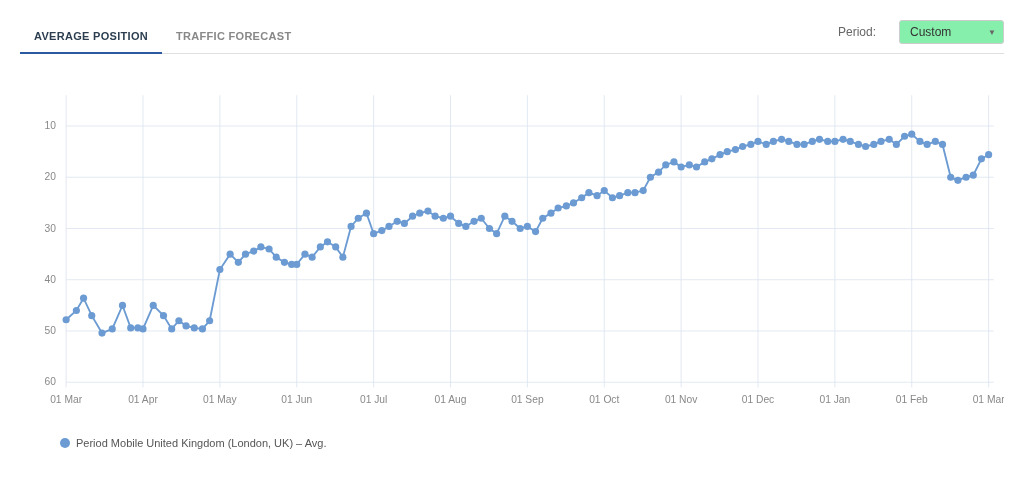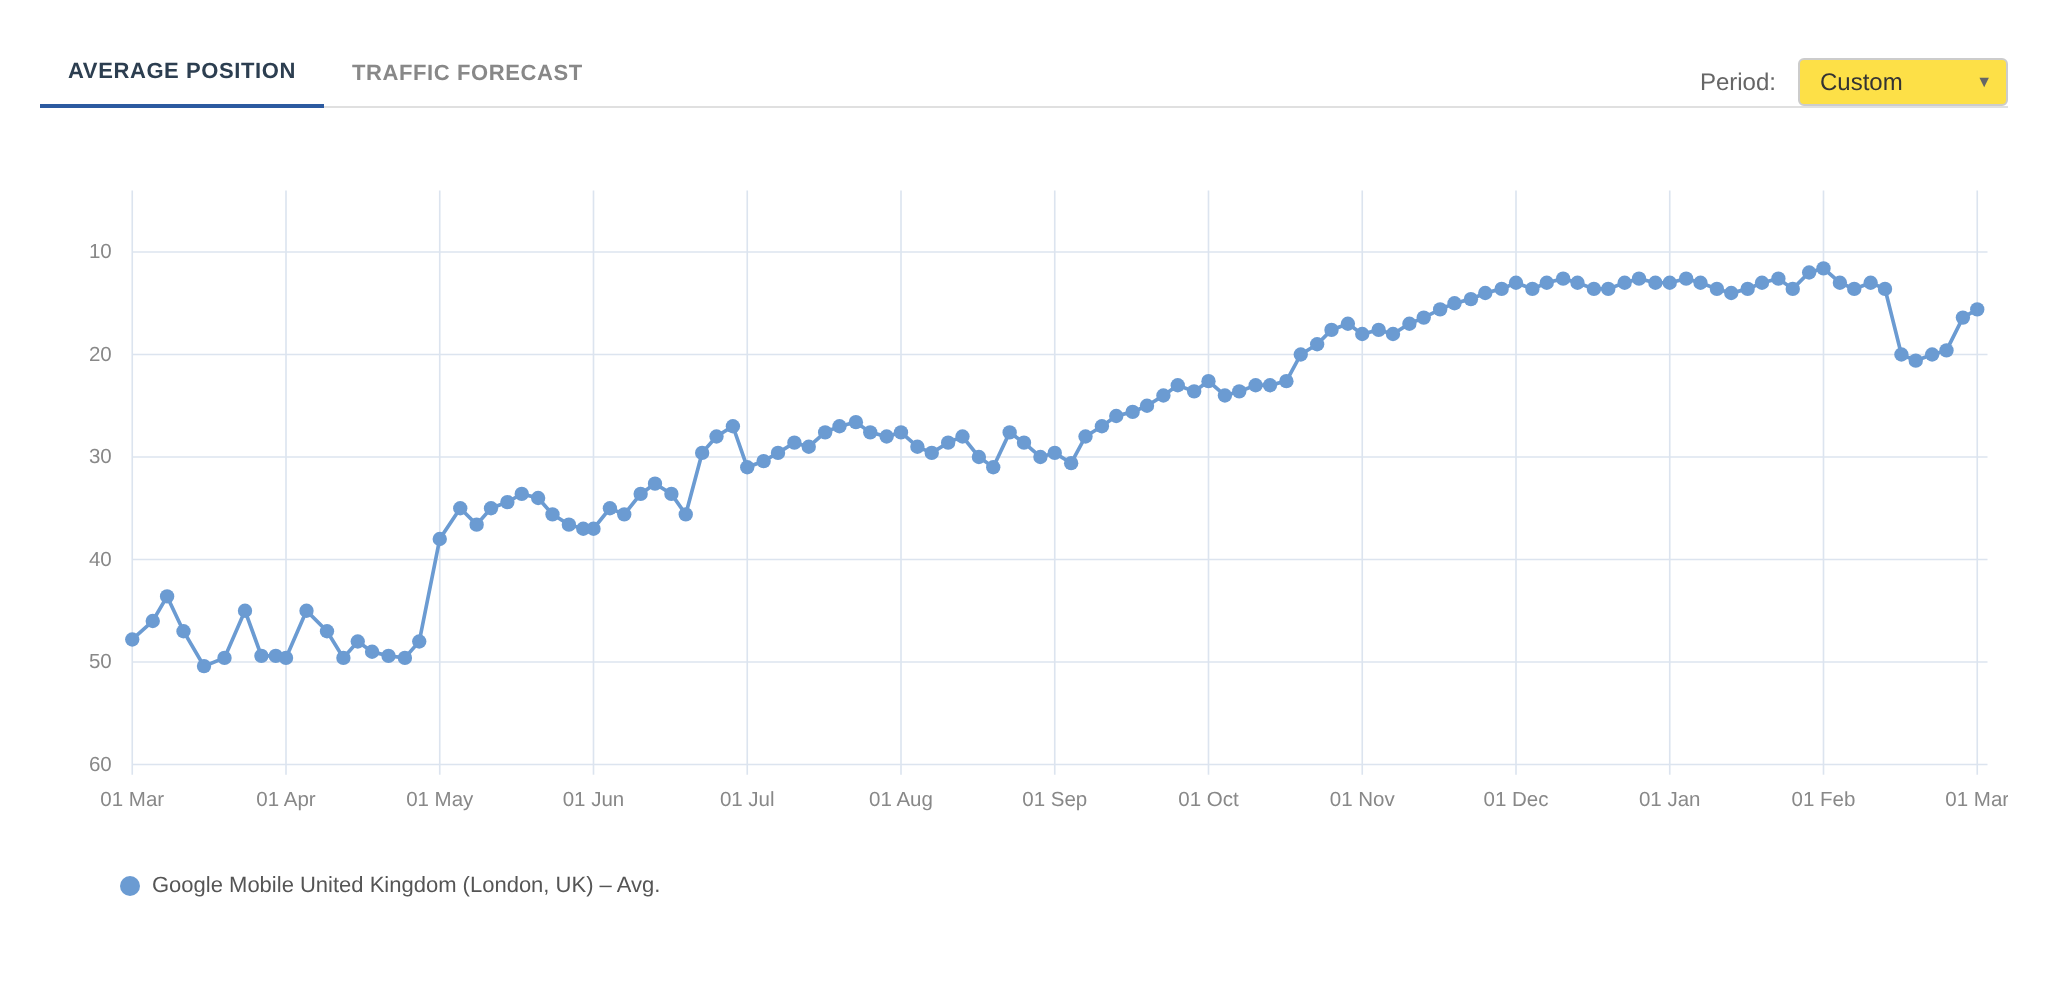--- a/index.html
+++ b/index.html
@@ -11,21 +11,21 @@
       overflow: hidden;
     }
     .container {
       width: 1024px;
       height: 500px;
       background: #fff;
       padding: 20px 20px 10px 20px;
     }
     .tabs {
       display: flex;
-      align-items: flex-end;
+      align-items: flex-start;
       border-bottom: 1px solid #e0e0e0;
       padding-bottom: 0;
       position: relative;
     }
     .tab-item {
       font-size: 11px;
       font-weight: 600;
       color: #888;
       padding: 10px 14px;
       cursor: pointer;
@@ -36,33 +36,33 @@
     }
     .tab-item.active {
       color: #2c3e50;
       border-bottom: 2px solid #2c5aa0;
       margin-bottom: -1px;
     }
     .period-control {
       margin-left: auto;
       display: flex;
       align-items: center;
-      gap: 11px;
+      gap: 23px;
     }
     .period-label {
       font-size: 12px;
       color: #666;
     }
     .period-select {
       border: 1px solid #ccc;
       border-radius: 3px;
       padding: 4px 24px 4px 10px;
       font-size: 12px;
       color: #333;
-      background: #fde047;
+      background: #86efac;
       appearance: none;
       cursor: pointer;
       position: relative;
     }
     .select-wrapper {
       position: relative;
       display: inline-block;
     }
     .select-wrapper::after {
       content: '▼';
@@ -421,15 +421,15 @@
       <circle cx="915" cy="103" r="3.5" class="data-dot"></circle>
       <circle cx="923" cy="100" r="3.5" class="data-dot"></circle>
       <circle cx="930" cy="98" r="3.5" class="data-dot"></circle>
       <circle cx="938" cy="82" r="3.5" class="data-dot"></circle>
       <circle cx="945" cy="78" r="3.5" class="data-dot"></circle>
     </svg>
   </div>
 
   <div class="legend">
     <div class="legend-dot"></div>
-    <span class="legend-text">Google Mobile United Kingdom (London, UK) – Avg.</span>
+    <span class="legend-text">Period Mobile United Kingdom (London, UK) – Avg.</span>
   </div>
 </div>
 
 </body></html>

